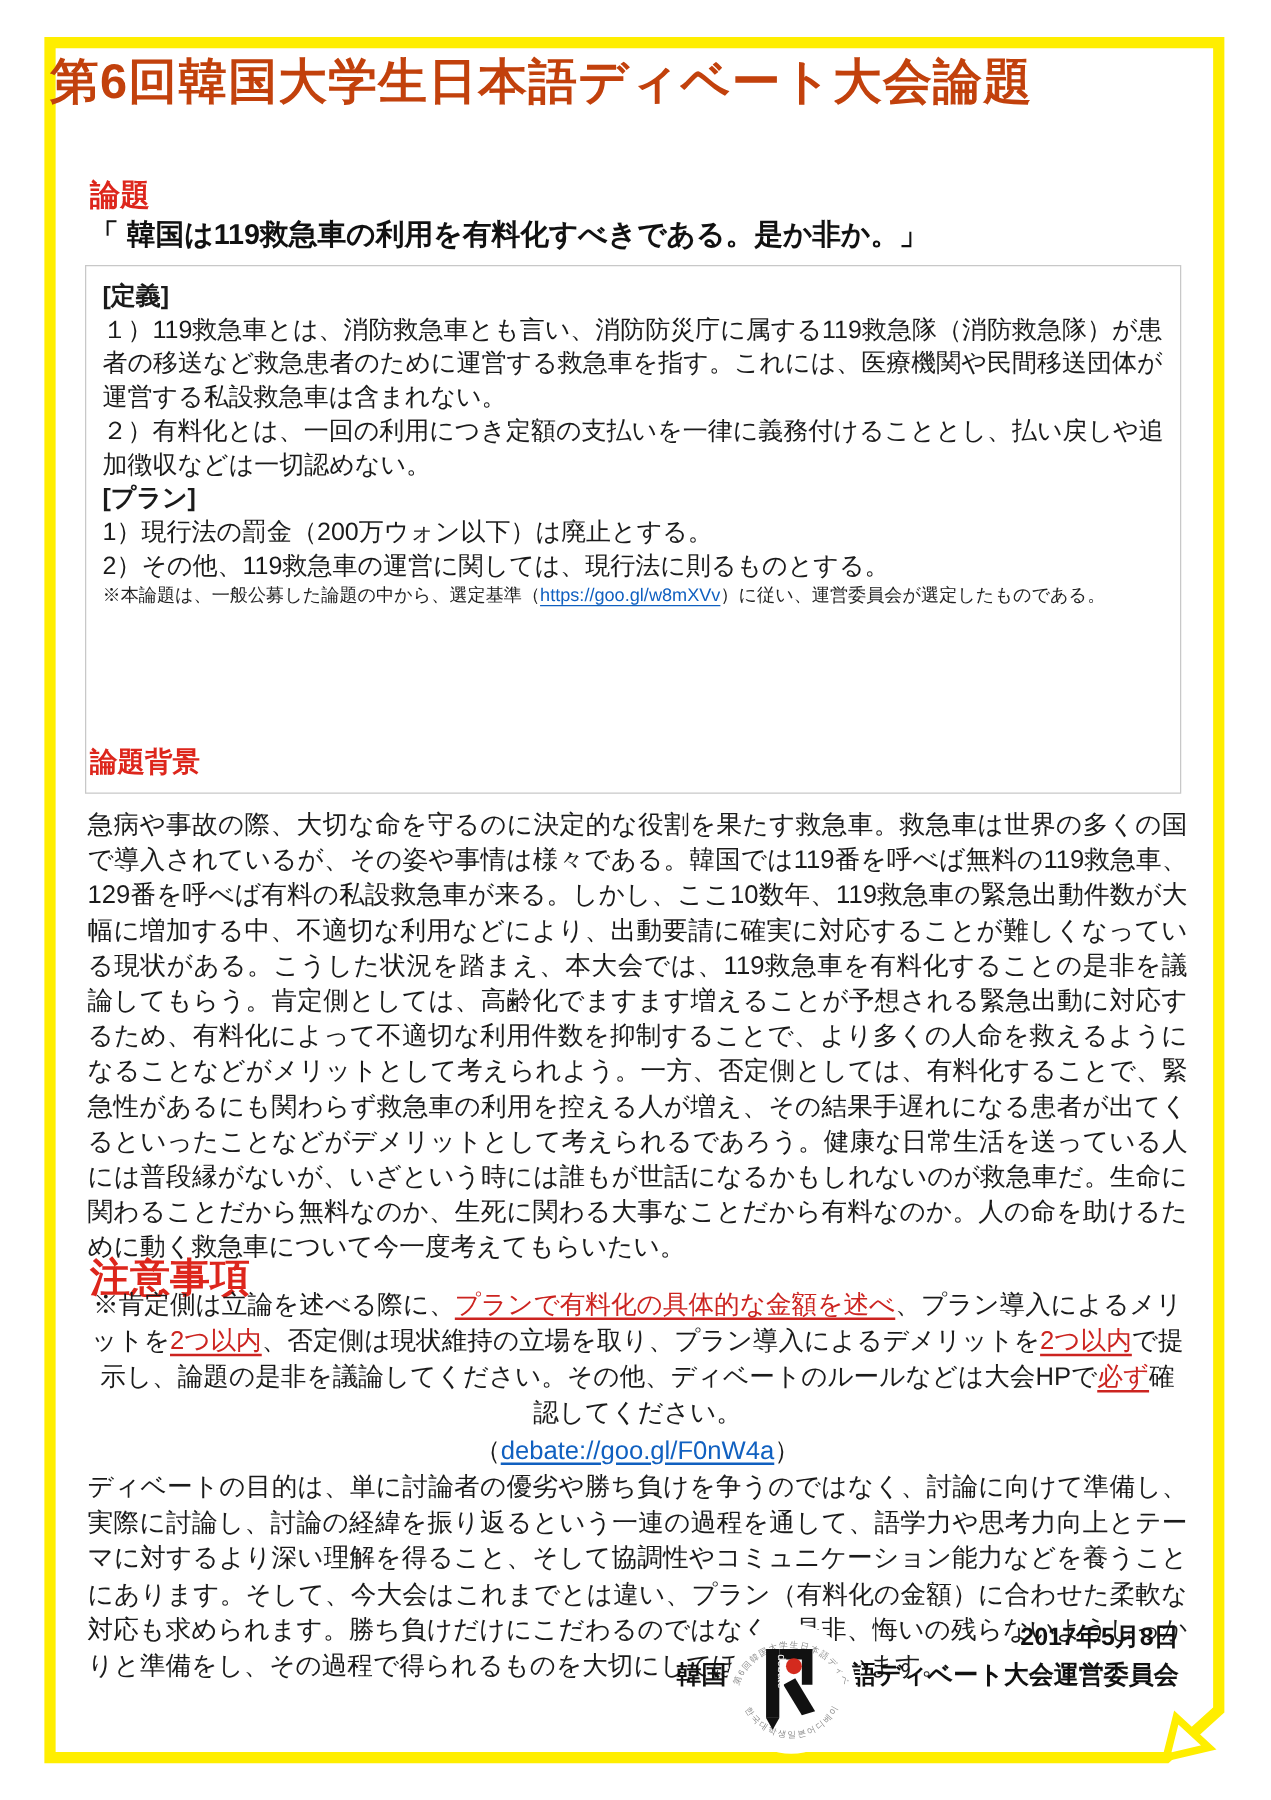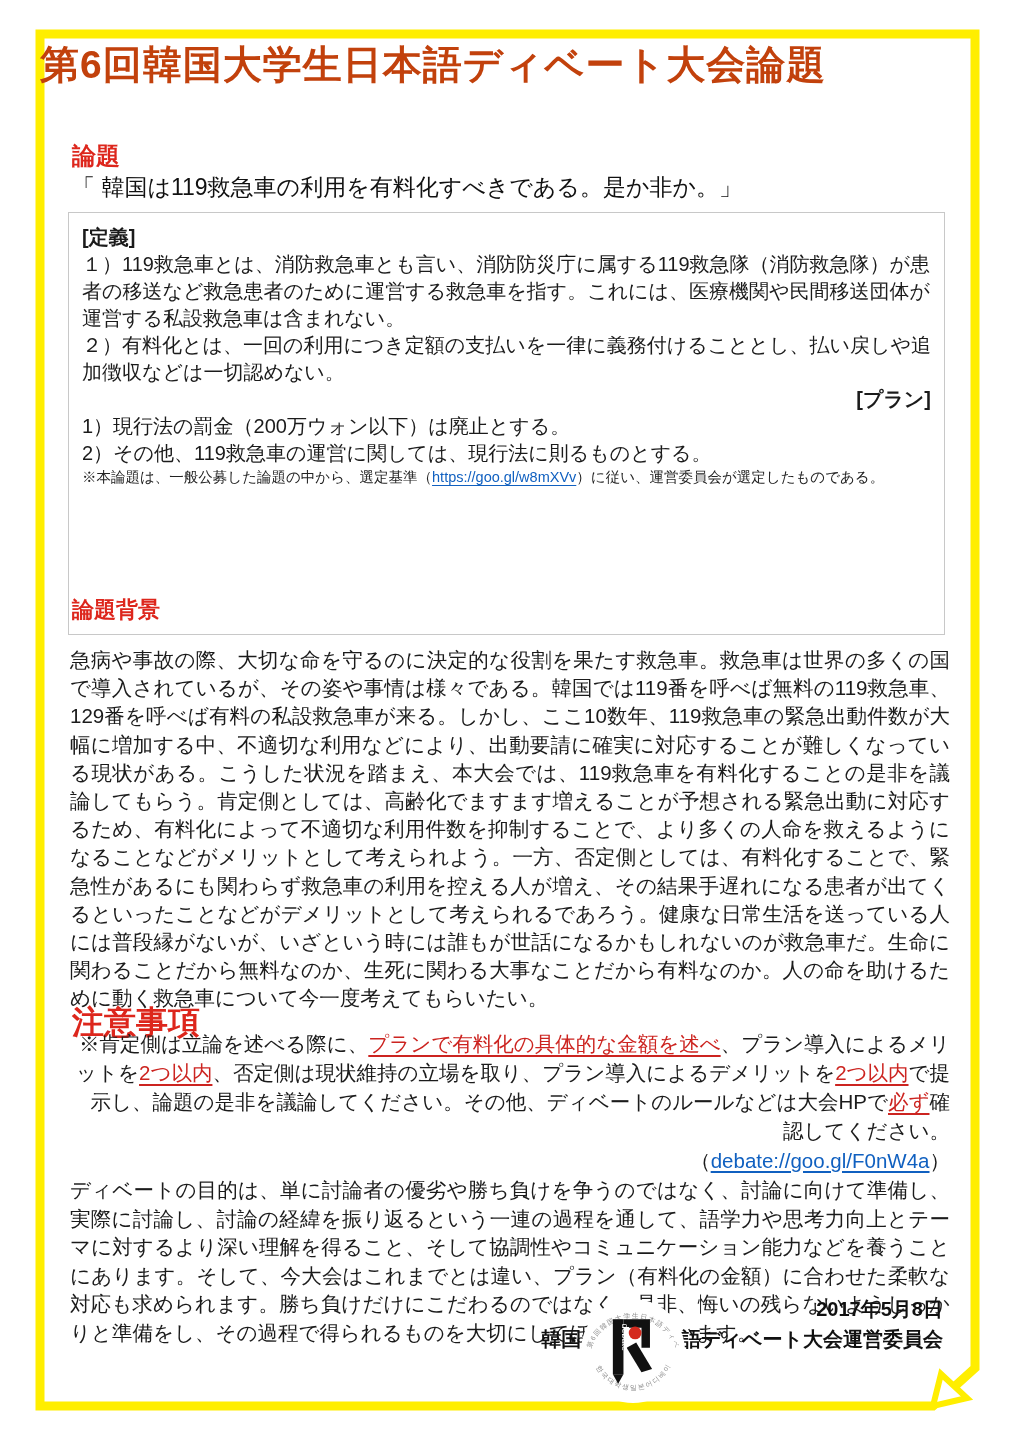--- a/index.html
+++ b/index.html
@@ -11,37 +11,37 @@
   .doc-title{
     position:absolute;top:38px;left:40px;right:40px;text-align:left;
     font-size:39px;font-weight:bold;letter-spacing:1px;color:#c2410c;
   }
   .sec-heading{position:absolute;font-weight:bold;color:var(--heading-red);}
   .h-topic{top:140px;left:72px;font-size:24px;}
   .h-bg{top:595px;left:72px;font-size:22px;}
   .h-notes{top:985px;left:72px;font-size:32px;margin-top:16px;}
   .topic-statement{
     position:absolute;top:172px;left:72px;right:60px;
-    font-size:23px;font-weight:normal;color:#111;
+    font-size:23px;font-weight:bold;color:#111;
   }
   .def-box{
     position:absolute;top:212px;left:68px;width:877px;height:423px;
     box-sizing:border-box;border:1px solid #c8c8c8;background:#fff;
     padding:11px 13px;font-size:20px;line-height:27px;
   }
   .def-box p{margin:0;}
   .box-heading{font-weight:bold;}
-  .plan-heading{margin-top:27px;text-align:right;}
+  .plan-heading{margin-top:27px;}
   .box-note{font-size:14.5px;line-height:20px;margin-top:3px;color:#222;}
   .body-text{
     position:absolute;left:70px;width:880px;font-size:20.5px;
     line-height:28.2px;text-align:justify;color:#1b1b1b;
   }
   .bg-body{top:646px;}
-  .notes-body{top:1029px;line-height:29px;text-align:right;}
+  .notes-body{top:1029px;line-height:29px;text-align:center;}
   .closing-body{top:1176px;line-height:28.5px;}
   .red-ul{
     color:var(--emphasis-red);
     text-decoration:underline;
     text-decoration-color:var(--emphasis-red);
     text-decoration-thickness:2px;
     text-underline-offset:4px;
   }
   a.doc-link{
     color:var(--link-blue);text-decoration:underline;cursor:pointer;

